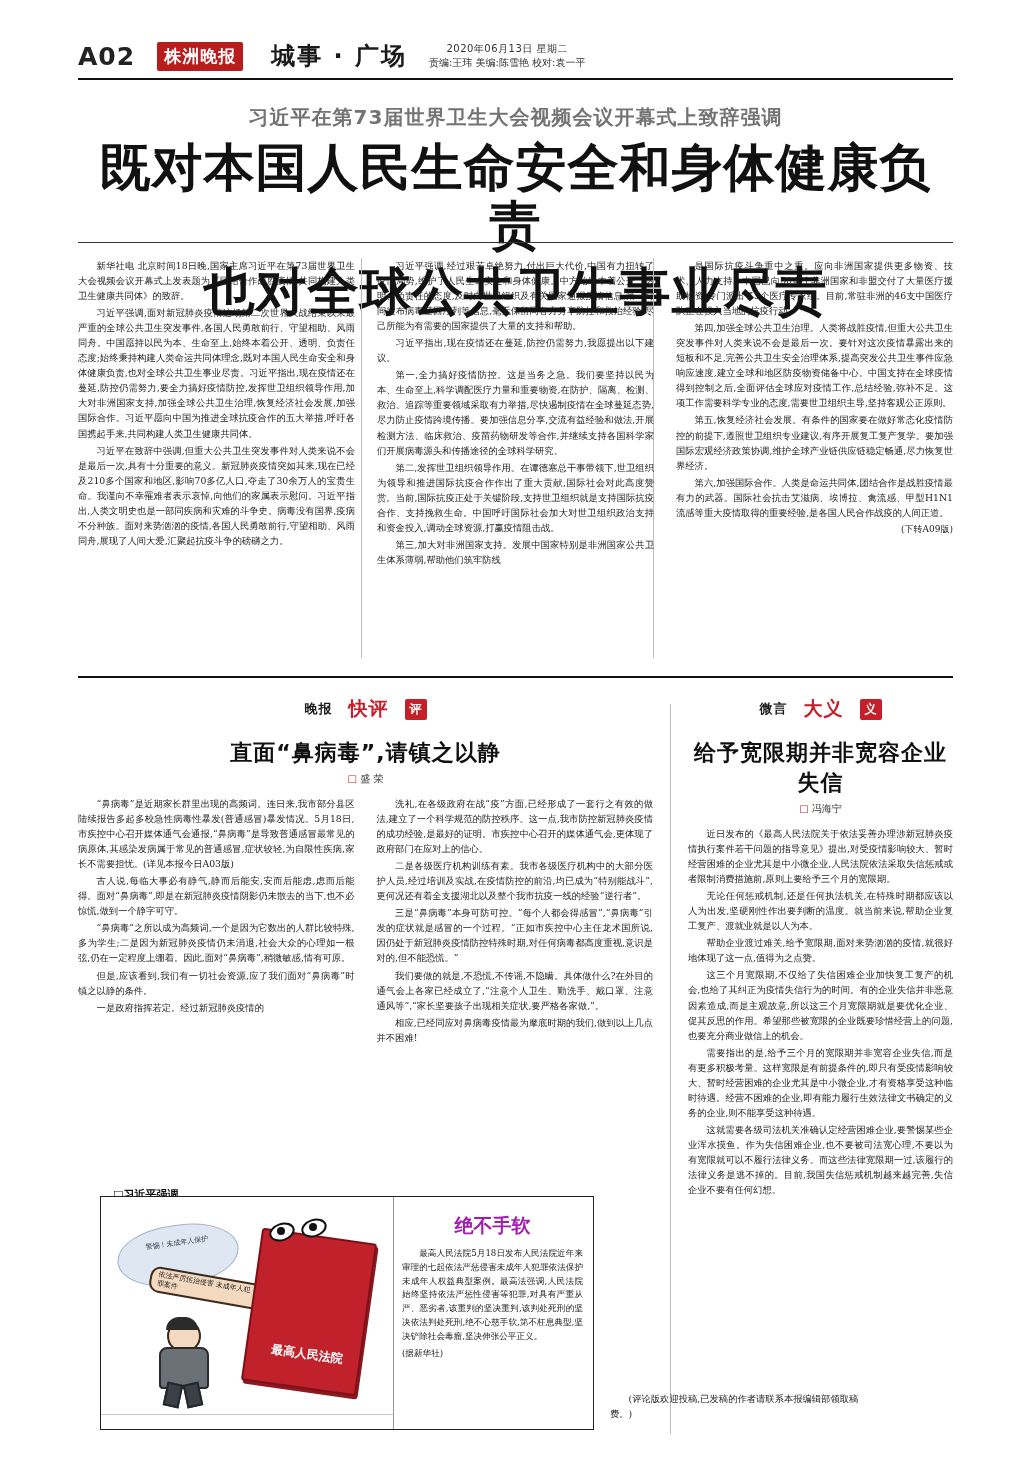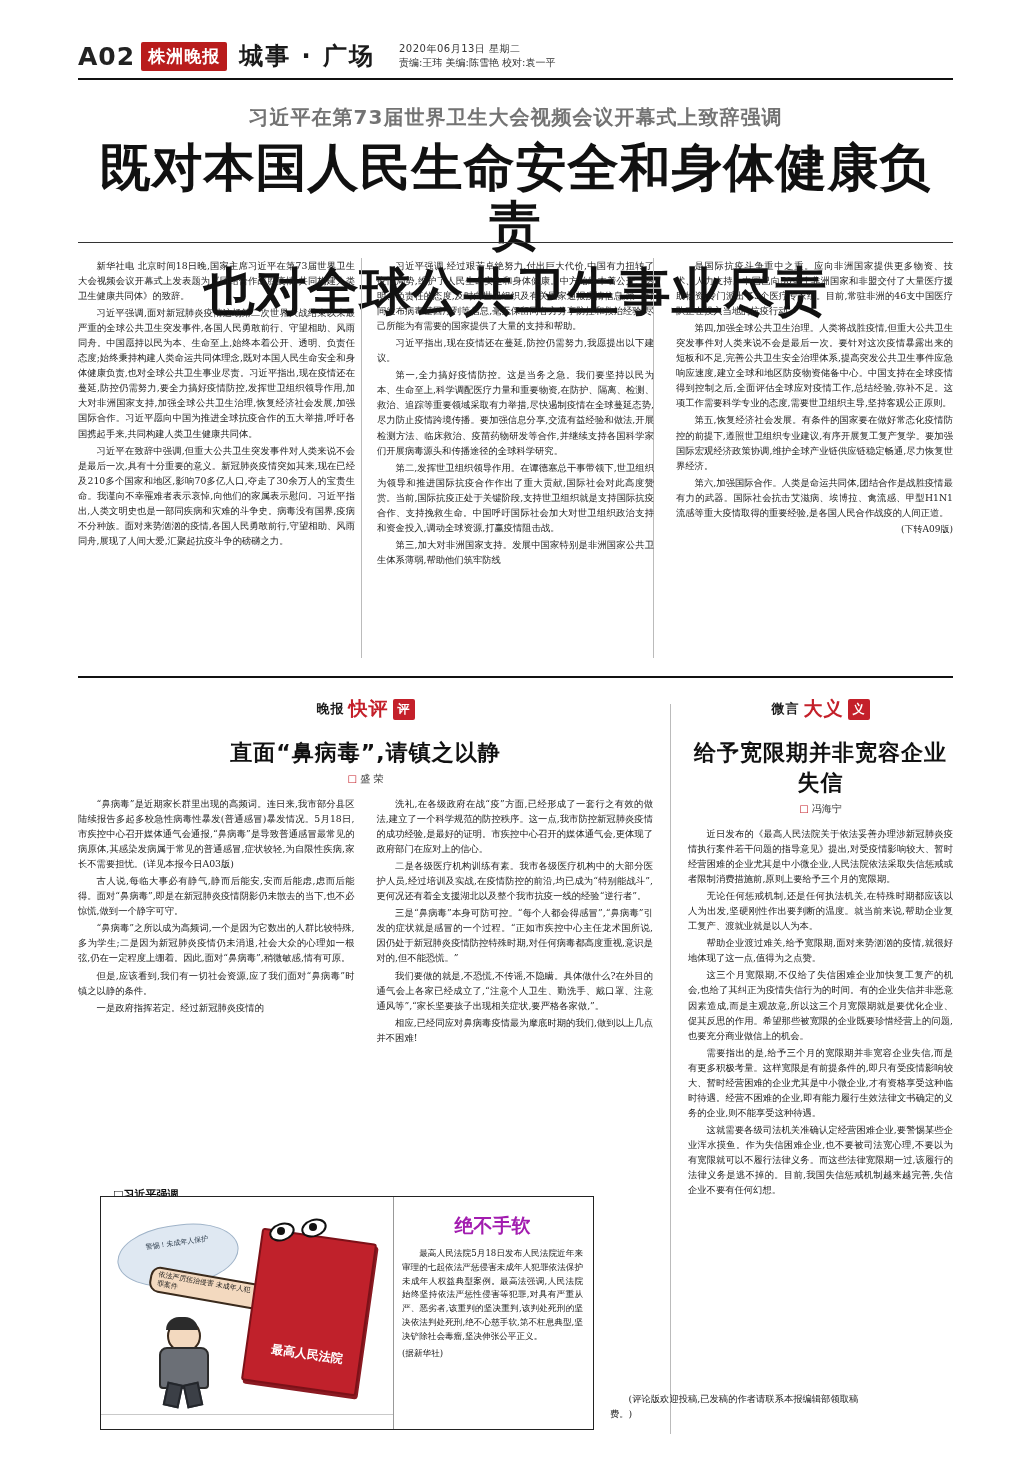--- a/index.html
+++ b/index.html
@@ -9,30 +9,30 @@
     font-family:"DejaVu Sans","Liberation Sans",sans-serif;
     color:#111;
     position:relative;
     overflow:hidden;
   }
   .page{position:relative;width:1031px;height:1475px;}
 
   
   .masthead{
     position:absolute;left:78px;top:38px;width:875px;height:36px;
-    display:flex;align-items:center;gap:6px;
+    display:flex;align-items:center;gap:22px;
   }
   .folio{font-size:25px;font-weight:bold;color:#222;letter-spacing:1px;}
   .paper-logo{
     background:#b91c1c;color:#fff;font-size:17px;font-weight:bold;
     padding:3px 7px;border-radius:2px;letter-spacing:1px;
     font-family:"DejaVu Serif","Liberation Serif",serif;
   }
   .section-title{font-size:24px;font-weight:bold;color:#1a1a1a;margin-left:6px;letter-spacing:2px;}
-  .masthead-meta{margin-left:18px;font-size:10px;line-height:1.45;color:#333;}
+  .masthead-meta{font-size:10px;line-height:1.45;color:#333;text-align:center;}
   .masthead-meta .date{letter-spacing:.5px;}
   .masthead-rule{
     position:absolute;left:78px;top:78px;width:875px;height:2px;background:#111;
   }
 
   
   .lead-head{position:absolute;left:78px;top:92px;width:875px;text-align:center;}
   .shoulder{font-size:20px;font-weight:bold;color:#737373;letter-spacing:1px;margin-top:12px;}
   .main-title{
     font-size:51px;font-weight:bold;line-height:1.14;color:#111;
@@ -57,21 +57,21 @@
   .news-sep.s2{left:653px;}
 
   .body-rule{position:absolute;left:78px;top:676px;width:875px;height:2px;background:#111;}
 
   
   .commentary{position:absolute;left:78px;top:694px;width:875px;height:540px;}
   .comm-left{position:absolute;left:0;top:0;width:575px;}
   .comm-right{position:absolute;left:610px;top:0;width:265px;}
   .comm-divider{position:absolute;left:592px;top:10px;width:1px;height:730px;background:#bbb;}
 
-  .col-logo{display:flex;justify-content:center;align-items:center;gap:4px;height:30px;}
+  .col-logo{display:flex;justify-content:center;align-items:center;gap:16px;height:30px;}
   .logo-cn{
     color:#c4202a;font-size:19px;font-weight:bold;letter-spacing:1px;
   }
   .logo-dark{color:#1a1a1a;font-size:13px;font-weight:bold;letter-spacing:1px;}
   .logo-badge{
     background:#c4202a;color:#fff;font-size:12px;font-weight:bold;padding:2px 5px;border-radius:2px;
   }
   .comm-title{
     text-align:center;font-size:22px;font-weight:bold;margin-top:14px;margin-bottom:4px;
     color:#111;letter-spacing:1px;

